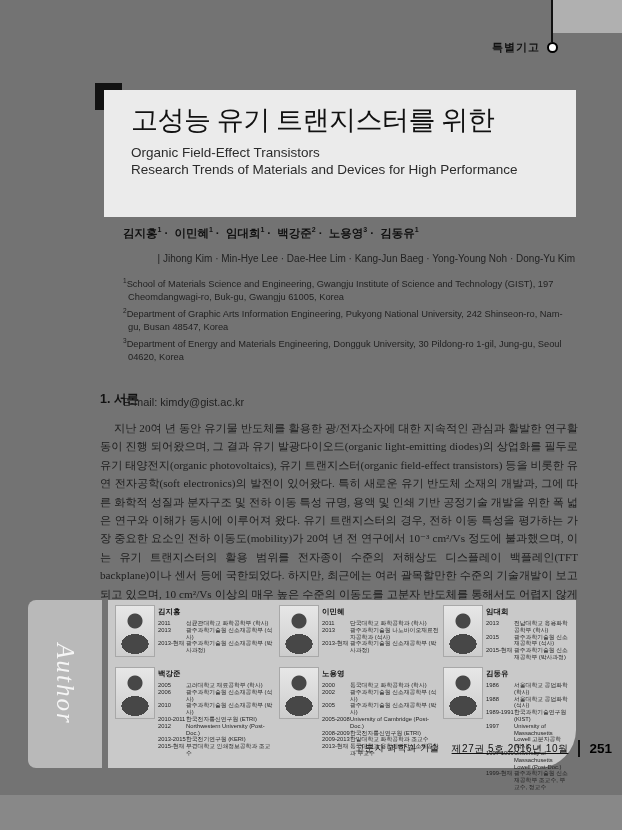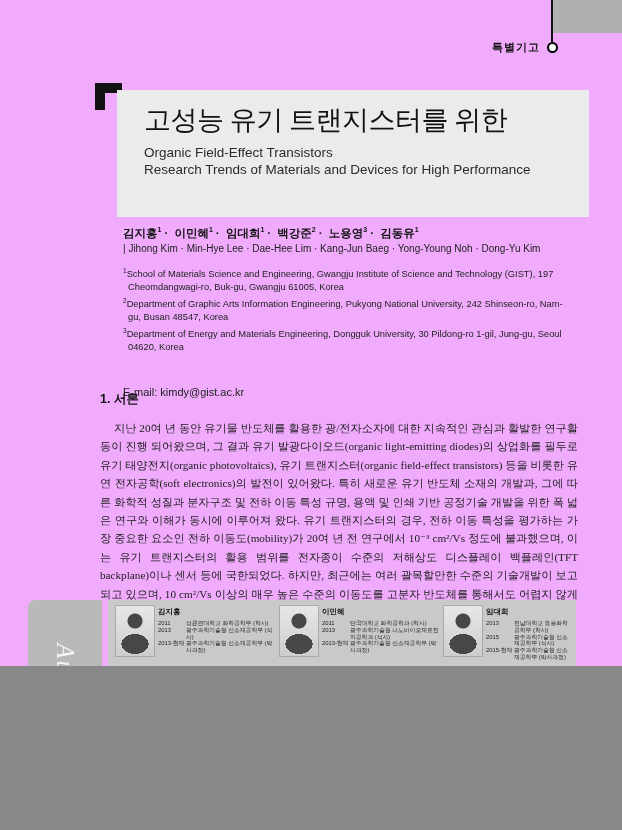--- a/index.html
+++ b/index.html
@@ -1,36 +1,36 @@
 <!DOCTYPE html>
 <html><head>
 <meta charset="utf-8">
 <style>
   html,body{margin:0;padding:0;background:#888;}
   .page{
-    position:relative;width:622px;height:666px;margin:0 auto;
-    background:#f0abfc;overflow:hidden;
+    position:relative;width:622px;height:795px;margin:0 auto;
+    background:#737373;overflow:hidden;
     font-family:"Liberation Sans","DejaVu Sans",sans-serif;color:#1a1a1a;
   }
   
   .corner-block{position:absolute;left:553px;top:0;width:69px;height:33px;background:#b0b0b0;}
   .tag-line{position:absolute;left:551px;top:0;width:2px;height:42px;background:#111;}
   .tag-dot{position:absolute;left:547px;top:42px;width:7px;height:7px;border:2.2px solid #000;border-radius:50%;background:#fff;}
   .special-tag{position:absolute;right:82px;top:40px;font-size:11px;font-weight:bold;letter-spacing:1px;color:#111;}
   
-  .title-box{position:absolute;left:117px;top:90px;width:472px;height:127px;background:#ebebeb;box-sizing:border-box;padding:12px 0 0 27px;}
+  .title-box{position:absolute;left:104px;top:90px;width:472px;height:127px;background:#ebebeb;box-sizing:border-box;padding:12px 0 0 27px;}
   .corner-bracket{position:absolute;left:95px;top:83px;width:27px;height:27px;border-top:10px solid #121212;border-left:10px solid #121212;box-sizing:border-box;}
   .title-kr{font-family:"Liberation Serif","DejaVu Serif",serif;font-size:27px;line-height:36px;color:#111;letter-spacing:-0.5px;}
   .title-en{margin-top:7px;font-size:13.5px;line-height:16.5px;color:#2b2b2b;}
   
   .authors{position:absolute;left:123px;top:226px;width:452px;}
   .authors-kr{font-size:11.5px;font-weight:bold;color:#111;}
   .authors-kr sup{font-size:7px;}
   .asep{margin:0 3px;font-weight:bold;}
-  .authors-en{margin-top:2px;font-size:10px;color:#222;}
+  .authors-en{margin-top:12px;font-size:10px;color:#222;text-align:right;}
   .affils{margin-top:10px;font-size:9.3px;line-height:13px;color:#222;}
   .affil{padding-left:5px;text-indent:-5px;}
   .affil sup{font-size:6.5px;}
   .email{margin-top:32px;font-size:11px;color:#222;}
   
   .intro{position:absolute;left:100px;top:362px;width:478px;height:238px;overflow:hidden;}
   .intro-heading{font-size:12.5px;font-weight:bold;color:#111;margin-top:29px;}
   .intro-para{
     margin-top:11px;font-family:"Liberation Serif","DejaVu Serif",serif;
     font-size:11.2px;line-height:18.4px;text-align:justify;text-indent:14px;color:#1c1c1c;

